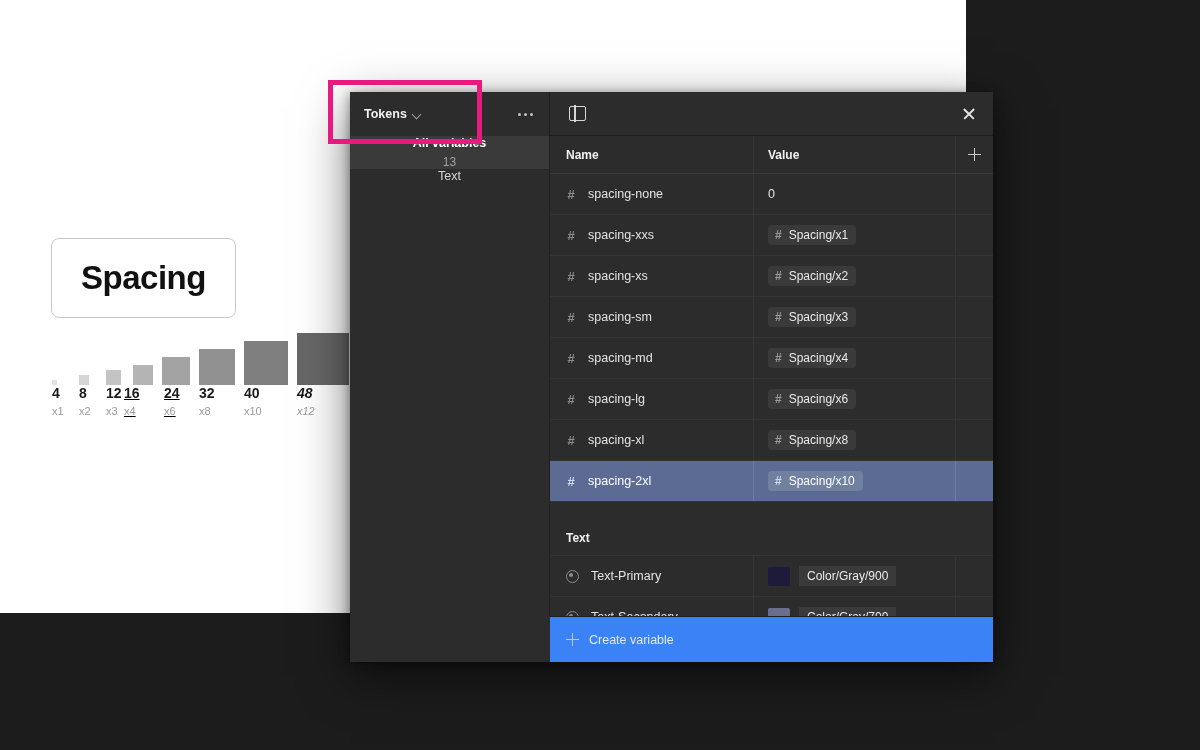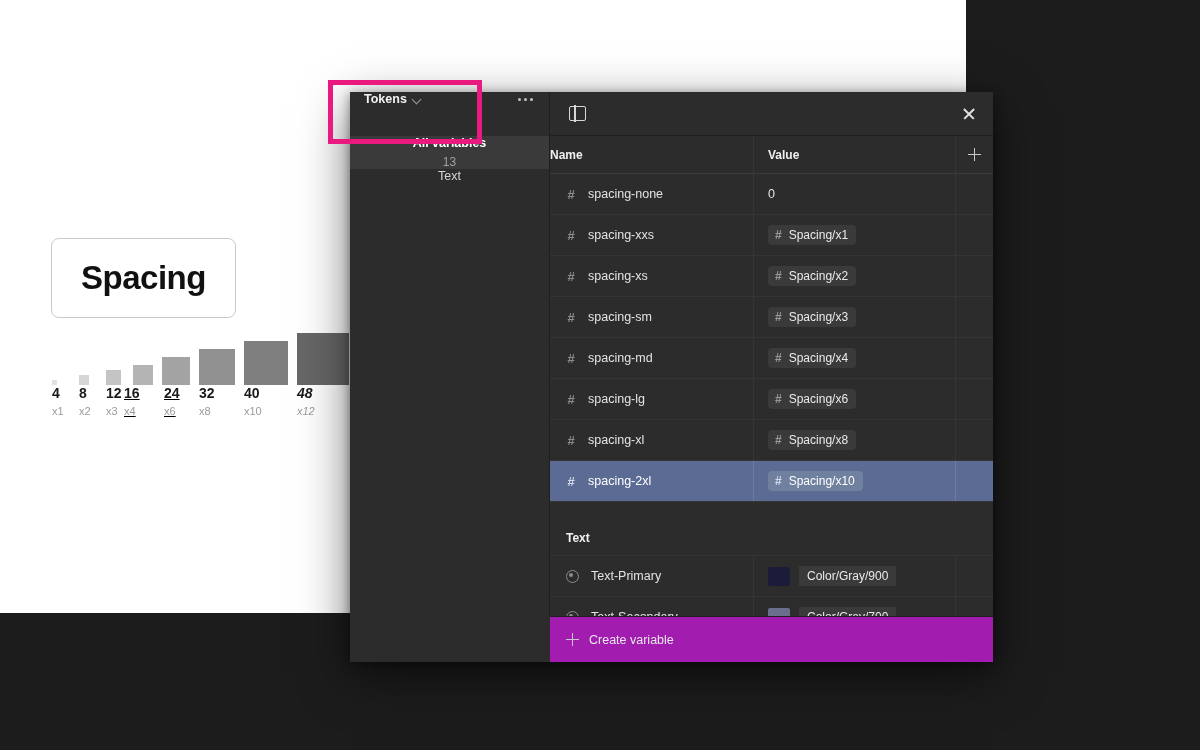--- a/index.html
+++ b/index.html
@@ -52,21 +52,21 @@
     color: #e6e6e6;
   }
   #panel-body { display: flex; flex: 1; min-height: 0; }
 
   
   #sidebar {
     width: 200px; background: #2c2c2c; display: flex; flex-direction: column;
     border-right: 1px solid #1f1f1f;
   }
   #sidebar-head {
-    height: 44px; display: flex; align-items: flex-start; padding: 0 14px;
+    height: 44px; display: flex; align-items: center; padding: 0 14px;
     justify-content: space-between; flex: none;
   }
   #collection-btn { display: flex; align-items: center; gap: 6px; cursor: default; }
   #collection-btn .name { font-size: 12.5px; font-weight: bold; color: #f2f2f2; }
   .chev { width: 9px; height: 9px; position: relative; display: inline-block; }
   .chev::after {
     content: ""; position: absolute; left: 0; top: 1px;
     width: 6px; height: 6px; border-right: 1.4px solid #9b9b9b; border-bottom: 1.4px solid #9b9b9b;
     transform: rotate(45deg);
   }
@@ -108,21 +108,21 @@
   .x-icon::after  { transform: rotate(-45deg); }
 
   
   #cols { flex: 1; overflow: hidden; position: relative; }
   .row { display: flex; height: 41px; border-bottom: 1px solid #353535; }
   .row.header { height: 38px; border-bottom: 1px solid #3b3b3b; }
   .cell-name { width: 204px; display: flex; align-items: center; padding-left: 16px; border-right: 1px solid #353535; gap: 12px; }
   .cell-val  { width: 202px; display: flex; align-items: center; padding-left: 14px; border-right: 1px solid #353535; }
   .cell-end  { flex: 1; display: flex; align-items: center; justify-content: center; }
   .row.header .cell-name, .row.header .cell-val { font-size: 12px; font-weight: bold; color: #f0f0f0; }
-  .row.header .cell-name { padding-left: 0; }
+  .row.header .cell-name { padding-left: 16px; }
 
   .hash {
     color: #8c8c8c; font-size: 13px; line-height: 1; width: 10px; text-align: center;
     flex: none; font-weight: bold;
   }
   .varname { font-size: 12.5px; color: #e3e3e3; }
   .plainval { font-size: 12.5px; color: #e3e3e3; }
 
   .chip {
     display: inline-flex; align-items: center; gap: 7px;
@@ -150,21 +150,21 @@
   }
   .color-box { width: 22px; height: 19px; border-radius: 2px; flex: none; }
   .color-chip {
     background: #3a3a3a; border-radius: 0; padding: 3px 8px; font-size: 12px;
     color: #eaeaea; margin-left: 9px;
   }
 
   
   #footer {
     height: 46px; flex: none; display: flex; align-items: center; gap: 10px;
-    padding-left: 16px; background: #a21caf; border-top: 1px solid #1f1f1f;
+    padding-left: 16px; background: #3b82f6; border-top: 1px solid #1f1f1f;
     margin-left: 200px;
   }
   #footer .flabel { font-size: 12.5px; color: #e8e8e8; }
 
   .plus-icon { position: relative; width: 13px; height: 13px; }
   .plus-icon::before, .plus-icon::after {
     content: ""; position: absolute; background: #c8c8c8;
   }
   .plus-icon::before { left: 0; top: 6px; width: 13px; height: 1.4px; }
   .plus-icon::after  { top: 0; left: 6px; height: 13px; width: 1.4px; }

